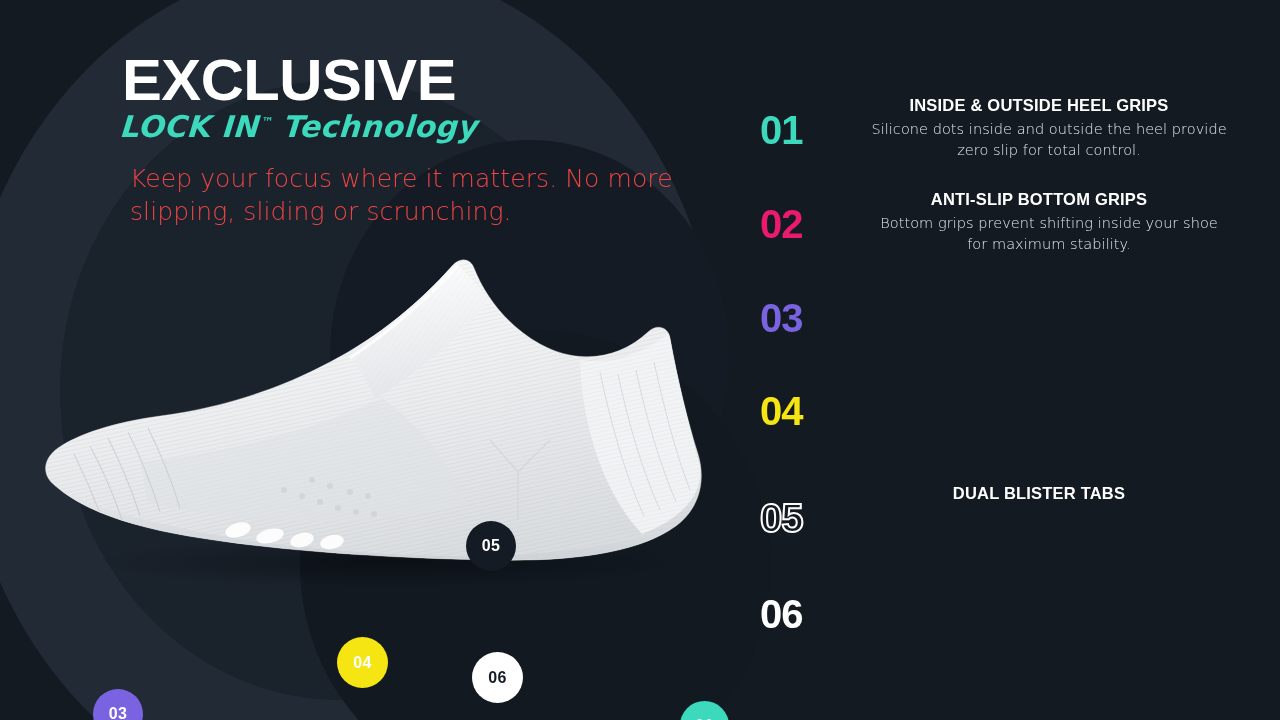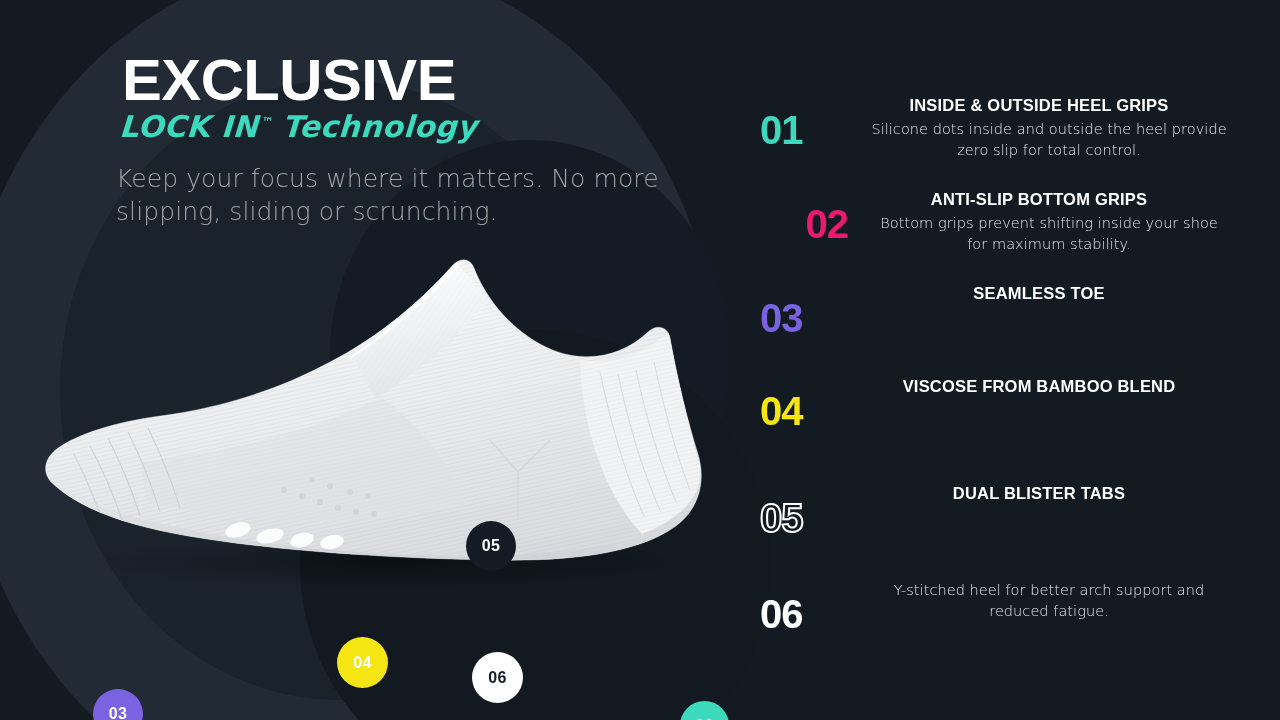--- a/index.html
+++ b/index.html
@@ -82,27 +82,27 @@
     transform-origin:left center;
     white-space:nowrap;
   }
   #subheadline .tm{
     font-size:12px;
     vertical-align:super;
     font-style:normal;
   }
   #tagline{
     position:absolute;
-    left:116px; top:162px;
+    left:130px; top:162px;
     width:575px;
     font-family:"DejaVu Sans", sans-serif;
     font-size:25px;
     font-weight:300;
     line-height:1.33;
-    color:#a3a3a3;
+    color:#ef4444;
     letter-spacing:0.1px;
   }
 
   
   #sock-wrap{
     position:absolute;
     left:20px; top:240px;
     width:720px; height:350px;
   }
   #sock-svg{ display:block; }
@@ -339,49 +339,46 @@
 
     <div class="feature" style="top: 0px;">
       <div class="feature-num" style="color: rgb(61, 217, 189);">01</div>
       <div class="feature-body">
         <div class="feature-title">INSIDE &amp; OUTSIDE HEEL GRIPS</div>
         <div class="feature-desc">Silicone dots inside and outside the heel provide zero slip for total control.</div>
       </div>
     </div>
 
     <div class="feature" style="top: 94px;">
-      <div class="feature-num" style="color: rgb(234, 27, 110); text-align: right;">02</div>
+      <div class="feature-num" style="color: rgb(234, 27, 110);">02</div>
       <div class="feature-body">
         <div class="feature-title">ANTI-SLIP BOTTOM GRIPS</div>
         <div class="feature-desc">Bottom grips prevent shifting inside your shoe for maximum stability.</div>
       </div>
     </div>
 
     <div class="feature" style="top: 188px;">
       <div class="feature-num" style="color: rgb(122, 99, 224);">03</div>
       <div class="feature-body">
-        <div class="feature-title">SEAMLESS TOE</div>
       </div>
     </div>
 
     <div class="feature" style="top: 281px;">
       <div class="feature-num" style="color: rgb(245, 229, 18);">04</div>
       <div class="feature-body">
-        <div class="feature-title">VISCOSE FROM BAMBOO BLEND</div>
       </div>
     </div>
 
     <div class="feature" style="top: 388px;">
       <div class="feature-num outline" style="-webkit-text-stroke: 2px rgb(255, 255, 255);">05</div>
       <div class="feature-body">
         <div class="feature-title">DUAL BLISTER TABS</div>
       </div>
     </div>
 
     <div class="feature" style="top: 484px;">
       <div class="feature-num" style="color: rgb(255, 255, 255);">06</div>
       <div class="feature-body">
-        <div class="feature-desc">Y-stitched heel for better arch support and reduced fatigue.</div>
       </div>
     </div>
 
   </div>
 </div>
 
 </body></html>

